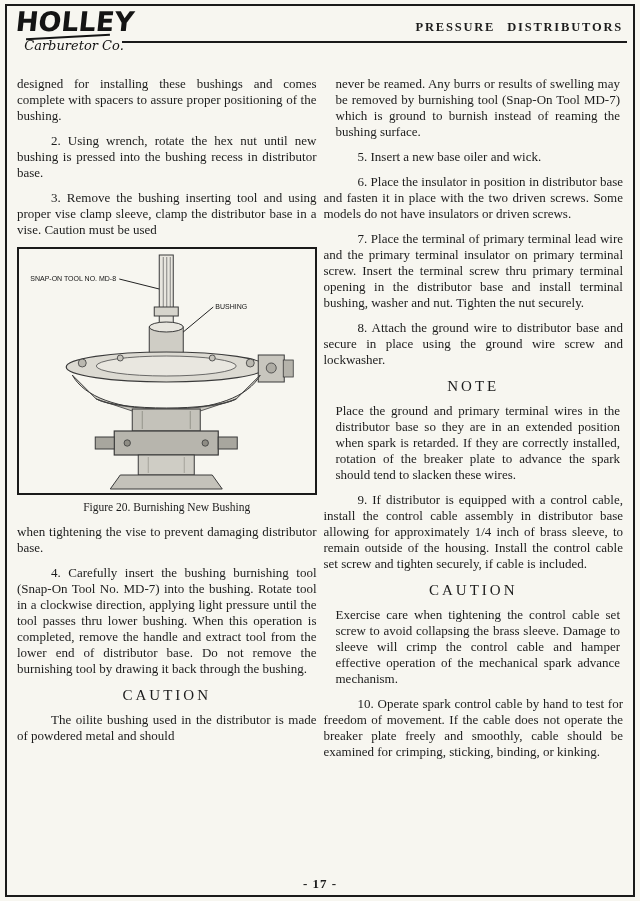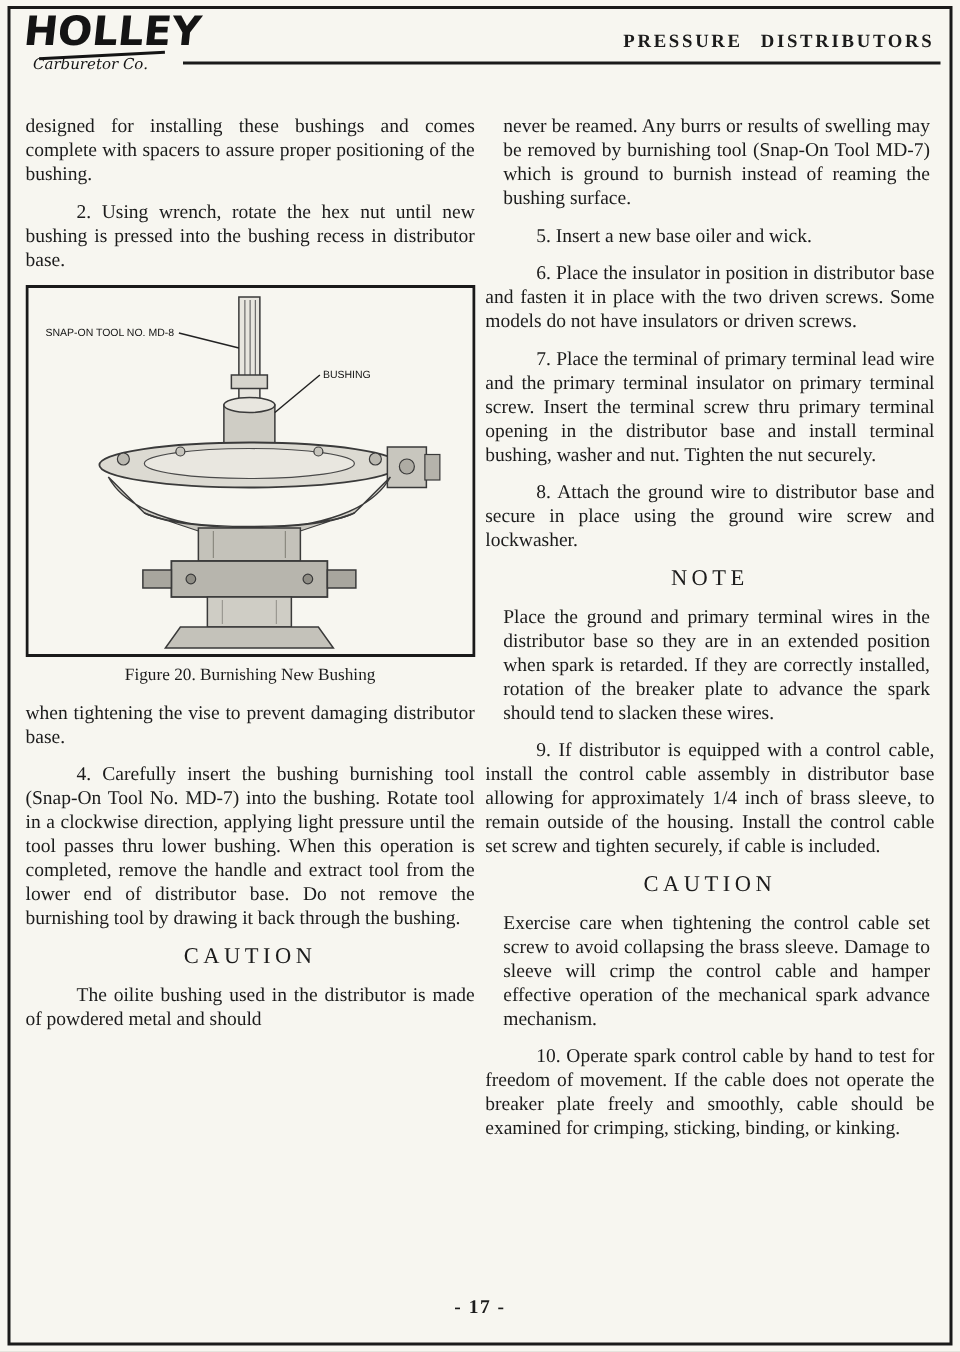--- a/index.html
+++ b/index.html
@@ -21,22 +21,23 @@
   
   .logo { position:absolute; left:16px; top:8px; width:110px; }
   .logo-main {
     font-family:"DejaVu Sans", sans-serif;
     font-weight:900; font-size:27px; line-height:1;
     letter-spacing:0px; transform:skewX(-6deg);
     color:#141414;
   }
   .logo-sub {
     font-family:"DejaVu Serif", serif; font-style:italic;
-    font-size:10px; margin-top:0px; margin-left:6px;
+    font-size:13px; margin-top:0px; margin-left:6px;
     color:#141414;
+    text-align:center;
   }
   .logo-swash {
     height:2px; background:#141414; width:84px;
     margin:1px 0 0 10px; transform:rotate(-3deg);
   }
   .header-left-title {
     position:absolute; left:128px; top:23px;
     font-size:12.5px; font-weight:bold; letter-spacing:1.6px;
   }
   .header-right-title {
@@ -78,21 +79,21 @@
     overflow:hidden;
   }
   .figure-box svg { display:block; width:100%; height:100%; }
   figcaption {
     text-align:center; font-size:11.5px; line-height:14px;
     margin-top:5px; text-indent:0;
   }
 
   
   .footer {
-    position:absolute; bottom:22px; left:0; right:0;
+    position:absolute; bottom:9px; left:0; right:0;
     text-align:center; font-size:13px; font-weight:bold; letter-spacing:1px;
   }
 </style>
 </head>
 <body>
 
 <div class="page">
   <div class="page-border"></div>
 
   <div class="logo">
@@ -101,20 +102,21 @@
     <div class="logo-sub">Carburetor Co.</div>
   </div>
   <div class="header-right-title">PRESSURE DISTRIBUTORS</div>
   <div class="header-rule"></div>
 
   <div class="columns">
 
     <section class="col">
       <p class="noindent">designed for installing these bushings and comes complete with spacers to assure proper positioning of the bushing.</p>
       <p class="step">2.  Using wrench, rotate the hex nut until new bushing is pressed into the bushing recess in distributor base.</p>
+      <p class="step">3.  Remove the bushing inserting tool and using proper vise clamp sleeve, clamp the distributor base in a vise.  Caution must be used</p>
 
       <figure>
         <div class="figure-box">
           <svg viewBox="0 0 289 244">
 
             <rect x="137" y="6" width="14" height="96" fill="#e8e6df" stroke="#3a3a3a" stroke-width="1"></rect>
             <line x1="141" y1="8" x2="141" y2="58" stroke="#6a6a6a" stroke-width="0.8"></line>
             <line x1="144.5" y1="8" x2="144.5" y2="58" stroke="#6a6a6a" stroke-width="0.8"></line>
             <line x1="148" y1="8" x2="148" y2="58" stroke="#6a6a6a" stroke-width="0.8"></line>
             <rect x="132" y="58" width="24" height="9" fill="#d6d4cc" stroke="#3a3a3a" stroke-width="1"></rect>

